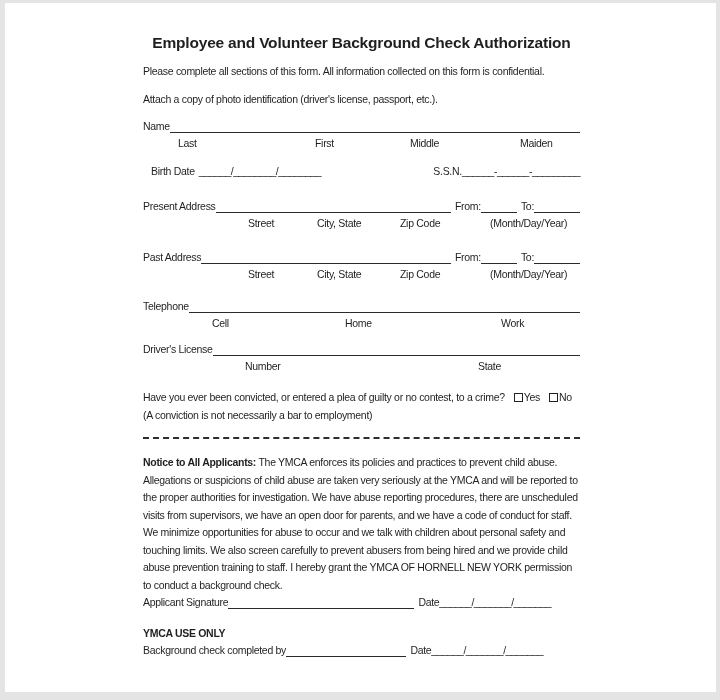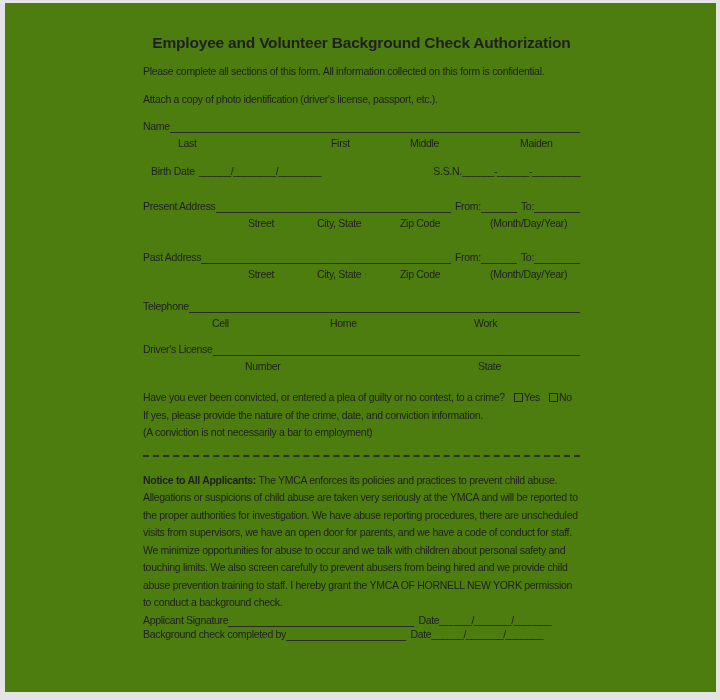--- a/index.html
+++ b/index.html
@@ -7,21 +7,21 @@
     width:720px;height:700px;
     background:#e4e4e4;
     font-family:"Liberation Sans", sans-serif;
     color:#1f1f1f;
     position:relative;
     overflow:hidden;
   }
   .sheet{
     position:absolute;
     left:5px; top:3px; right:4px; bottom:8px;
-    background:#4d7c0f;
+    background:#ffffff;
   }
   .content{
     position:absolute;
     left:138px; top:0; width:437px;
     font-size:10.5px;
     letter-spacing:-0.3px;
     line-height:17.5px;
   }
   .title{
     margin:0;
@@ -101,21 +101,21 @@
       <div>Please complete all sections of this form. All information collected on this form is confidential.</div>
       <div>Attach a copy of photo identification (driver's license, passport, etc.).</div>
     </div>
 
     <div class="frow mt-name">
       <span class="lbl">Name</span>
       <span class="fill"></span>
     </div>
     <div class="subrow">
       <span style="left:35px">Last</span>
-      <span style="left:188px">First</span>
+      <span style="left:172px">First</span>
       <span style="left:267px">Middle</span>
       <span style="left:377px">Maiden</span>
     </div>
 
     <div class="frow split mt-birth">
       <span class="group">
         <span>Birth Date</span>
         <span class="gap"></span>
         <span class="pattern">______/________/________</span>
       </span>
@@ -158,57 +158,57 @@
       <span style="left:257px">Zip Code</span>
       <span style="left:347px">(Month/Day/Year)</span>
     </div>
 
     <div class="frow mt-tel">
       <span>Telephone</span>
       <span class="fill"></span>
     </div>
     <div class="subrow">
       <span style="left:69px">Cell</span>
-      <span style="left:187px">Home</span>
-      <span style="left:331px">Work</span>
+      <span style="left:202px">Home</span>
+      <span style="left:358px">Work</span>
     </div>
 
     <div class="frow mt-lic">
       <span>Driver's License</span>
       <span class="fill"></span>
     </div>
     <div class="subrow">
       <span style="left:102px">Number</span>
       <span style="left:335px">State</span>
     </div>
 
     <div class="qrow mt-q">
       <span>Have you ever been convicted, or entered a plea of guilty or no contest, to a crime?</span>
       <span class="cb"></span>
       <span>Yes</span>
       <span class="cb"></span>
       <span>No</span>
     </div>
-    <div>If yes, please provide the nature of the crime, date, and conviction information.</div>
     <div>(A conviction is not necessarily a bar to employment)</div>
     <div class="divider"></div>
 
     <div class="notice">
       <span class="bold">Notice to All Applicants:</span>
       <span>The YMCA enforces its policies and practices to prevent child abuse. Allegations or suspicions of child abuse are taken very seriously at the YMCA and will be reported to the proper authorities for investigation. We have abuse reporting procedures, there are unscheduled visits from supervisors, we have an open door for parents, and we have a code of conduct for staff. We minimize opportunities for abuse to occur and we talk with children about personal safety and touching limits. We also screen carefully to prevent abusers from being hired and we provide child abuse prevention training to staff. I hereby grant the YMCA OF HORNELL NEW YORK permission to conduct a background check.</span>
     </div>
 
     <div class="frow mt-sig w-sig">
       <span>Applicant Signature</span>
       <span class="fill"></span>
       <span class="gap"></span>
       <span>Date</span>
       <span class="pattern">______/_______/_______</span>
     </div>
 
+    <div class="bold mt-office">YMCA USE ONLY</div>
     <div class="frow w-comp">
       <span>Background check completed by</span>
       <span class="fill"></span>
       <span class="gap"></span>
       <span>Date</span>
       <span class="pattern">______/_______/_______</span>
     </div>
 
   </div>
 </div>

